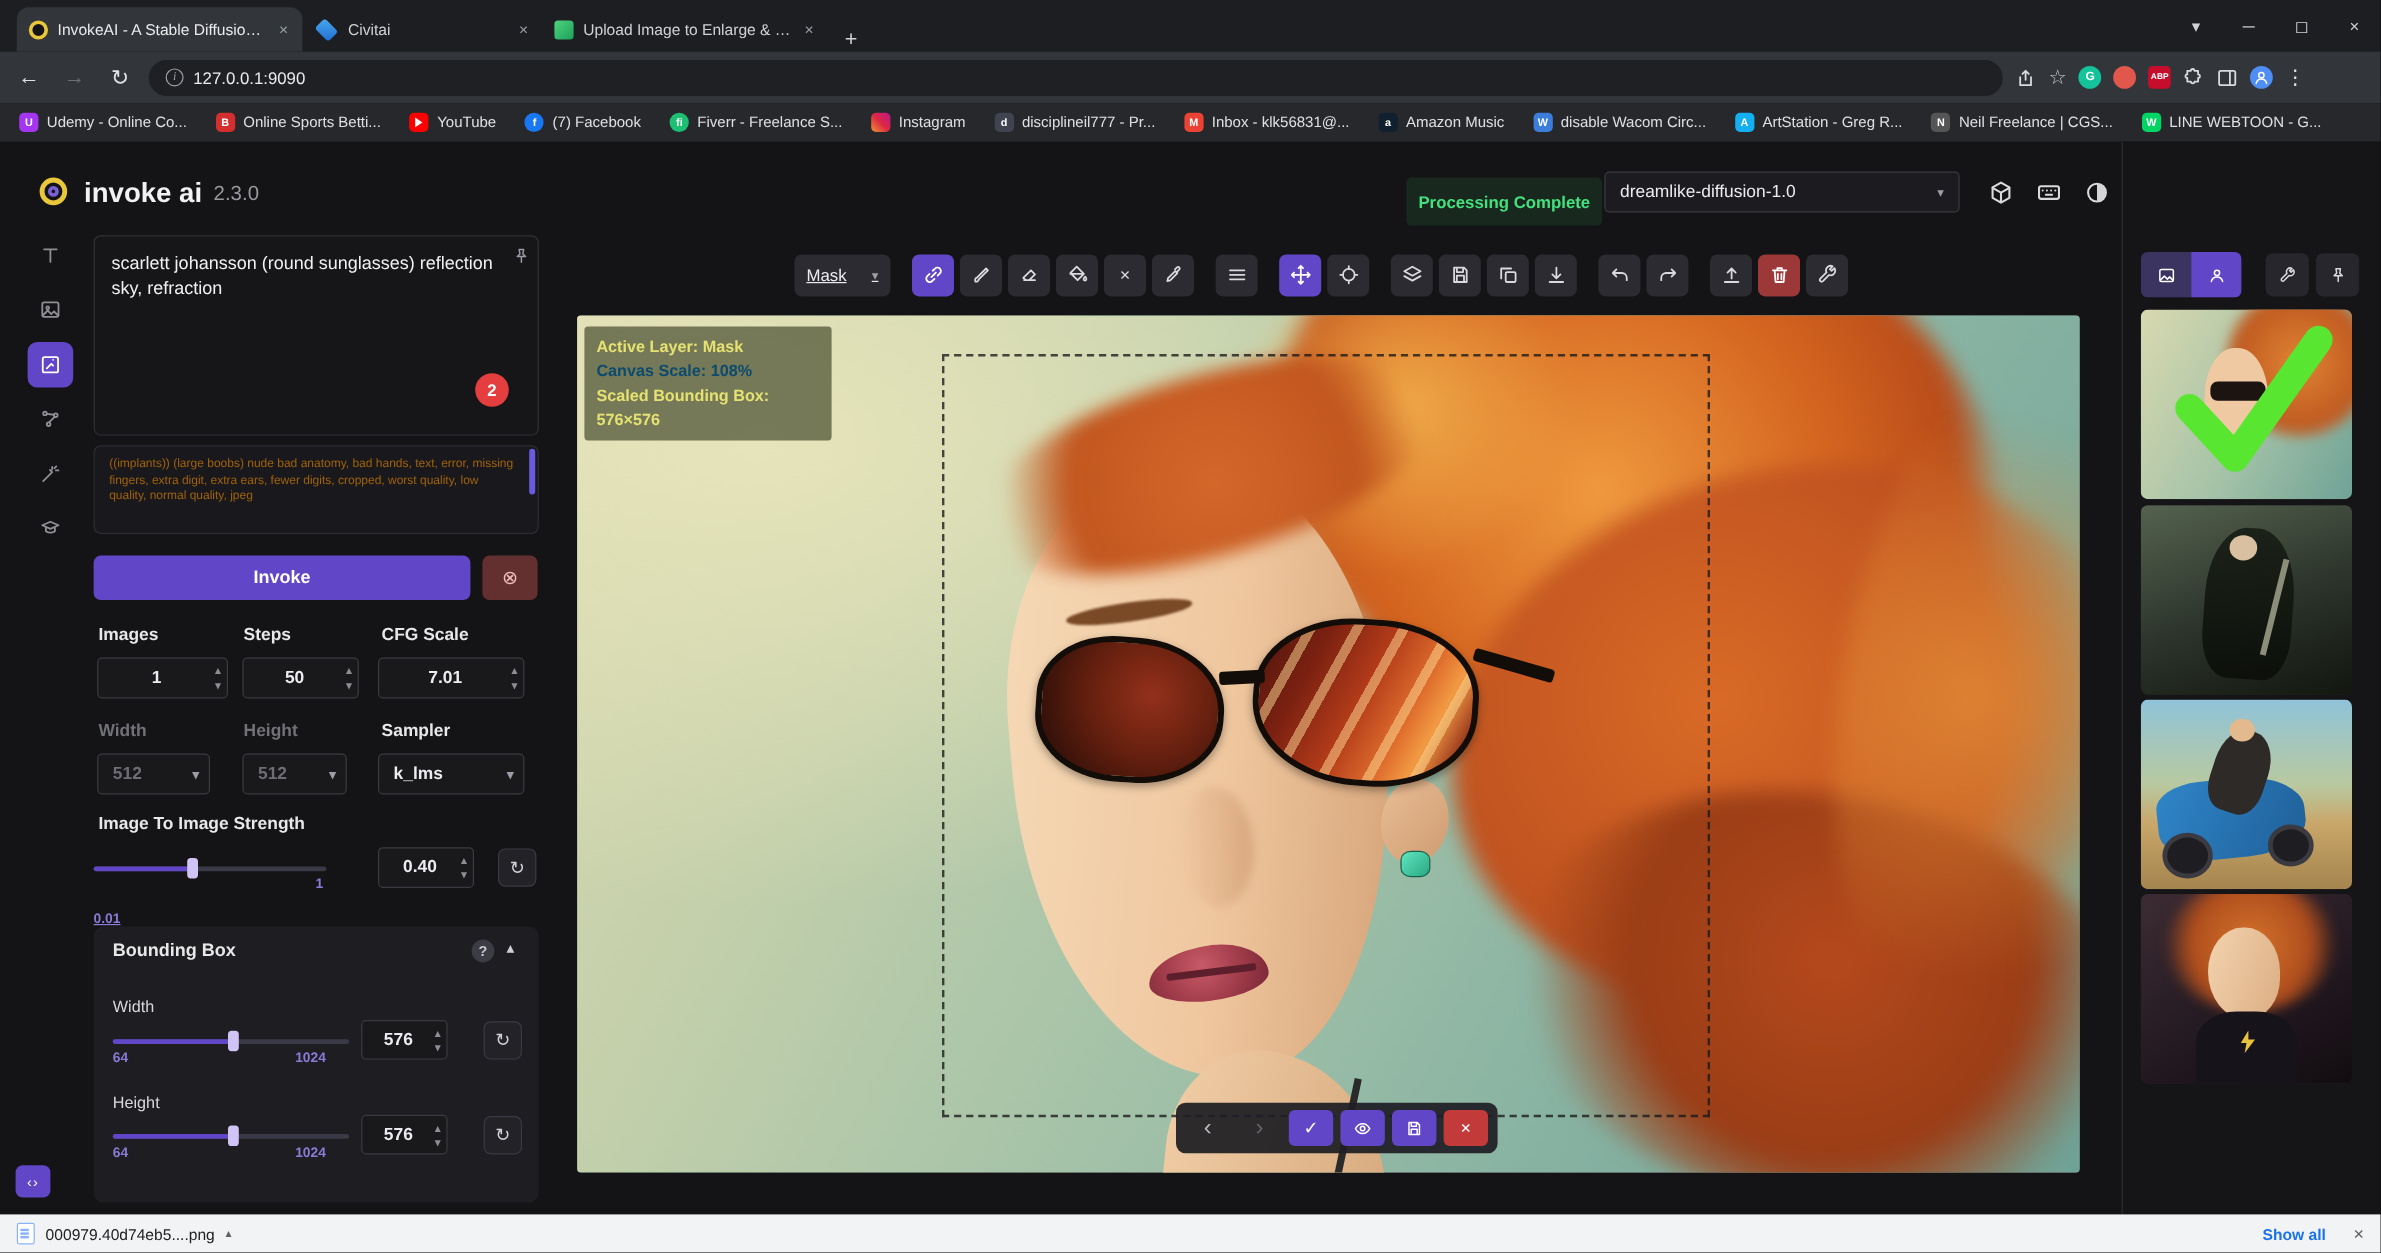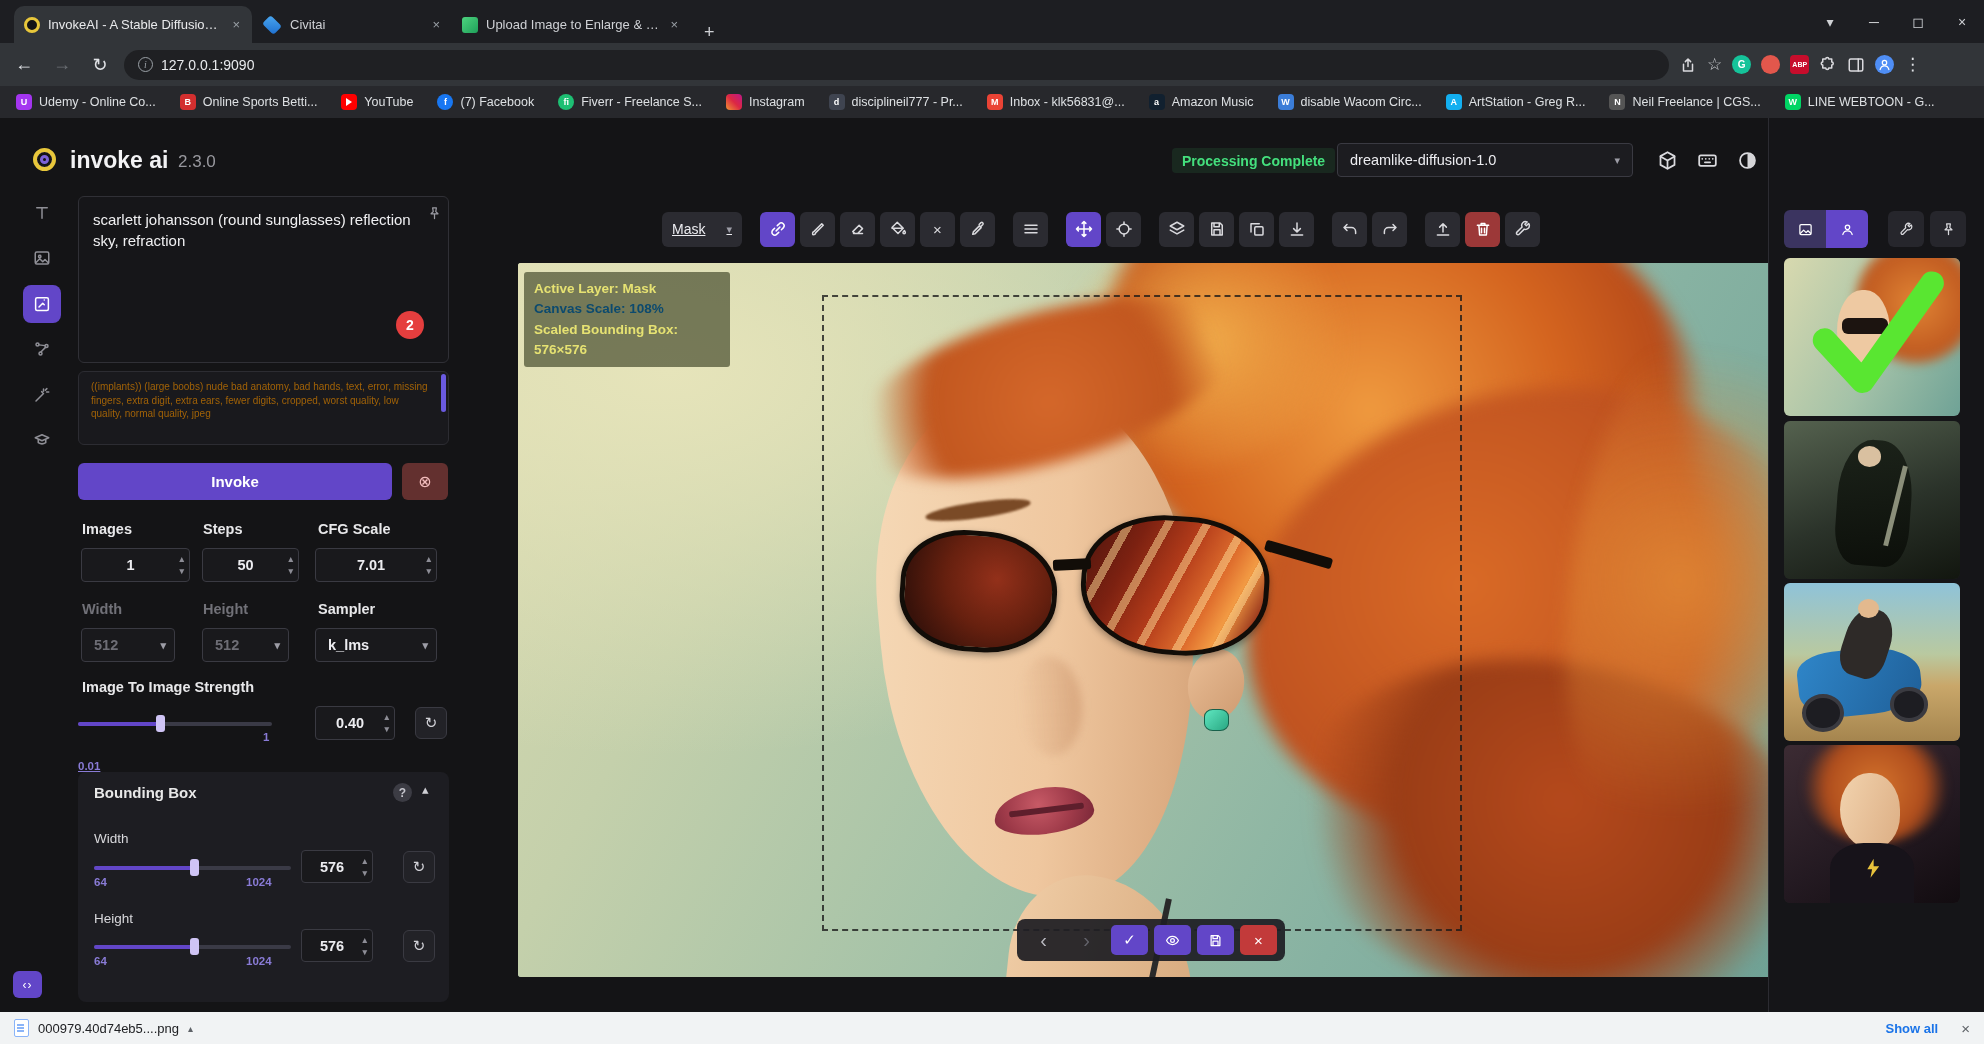--- a/index.html
+++ b/index.html
@@ -26,21 +26,21 @@
   .urlpill{height:30px;background:#1f2023;border-radius:15px;flex:1;max-width:1545px;display:flex;align-items:center;padding:0 14px;gap:8px;font-size:14px;color:#e8eaed;}
   .iinfo{width:15px;height:15px;border-radius:50%;border:1.5px solid #9aa0a6;color:#9aa0a6;font-size:10px;display:flex;align-items:center;justify-content:center;font-family:"Liberation Serif",serif;font-style:italic;}
   .extdot{width:19px;height:19px;border-radius:50%;display:flex;align-items:center;justify-content:center;font-size:10px;font-weight:bold;color:#fff;}
   .bookmarks{position:absolute;top:86px;left:0;right:0;height:32px;background:#27282c;display:flex;align-items:center;gap:24px;padding:0 16px;overflow:hidden;}
   .bm{display:flex;align-items:center;gap:7px;font-size:12.5px;color:#dde0e3;white-space:nowrap;}
   .fav{width:16px;height:16px;border-radius:4px;display:flex;align-items:center;justify-content:center;font-size:9px;font-weight:bold;color:#fff;flex:0 0 16px;}
   .wctl{font-size:14px;color:#cfd1d5;width:44px;height:36px;display:flex;align-items:center;justify-content:center;}
 
   
   .logo{position:absolute;left:33px;top:148px;width:23px;height:23px;border-radius:50%;border:4px solid #e8c73b;background:#141416;box-shadow:inset 0 0 0 3px #141416, inset 0 0 0 6px #7b61d6;}
-  .status-pill{position:absolute;left:1172px;top:148px;height:25px;padding:0 10px;border-radius:4px;background:rgba(38,94,56,.28);color:#44e07d;font-size:14px;font-weight:bold;display:flex;align-items:center;}
+  .status-pill{position:absolute;left:1172px;top:148px;height:40px;padding:0 10px;border-radius:4px;background:rgba(38,94,56,.28);color:#44e07d;font-size:14px;font-weight:bold;display:flex;align-items:center;}
   .modelsel{position:absolute;left:1337px;top:143px;width:296px;height:34px;background:#1c1c20;border:1px solid #3a3a42;border-radius:4px;display:flex;align-items:center;padding:0 12px;font-size:14.5px;color:#ececf0;}
   .hicon{width:34px;height:34px;display:flex;align-items:center;justify-content:center;color:#d5d5d8;}
 
   
   .rbtn{position:absolute;left:23px;width:38px;height:38px;border-radius:8px;display:flex;align-items:center;justify-content:center;color:#8f8f96;}
   .rbtn svg.ic{stroke:#8f8f96;}
   .rbtn.active{background:#6246c8;}
   .rbtn.active svg.ic{stroke:#fff;}
 
   
@@ -64,21 +64,21 @@
   .help{position:absolute;width:19px;height:19px;border-radius:50%;background:#3c3c44;color:#c6c6cd;font-size:12px;font-weight:bold;display:flex;align-items:center;justify-content:center;}
   .paneltoggle{position:absolute;left:13px;top:971px;width:29px;height:27px;border-radius:6px;background:#6246c8;color:#fff;display:flex;align-items:center;justify-content:center;font-size:12px;letter-spacing:1px;}
 
   
   .ctoolbar{position:absolute;left:662px;top:211px;height:36px;display:flex;align-items:center;gap:5px;}
   .tbtn{width:35px;height:35px;border-radius:6px;background:#2b2b31;display:flex;align-items:center;justify-content:center;flex:0 0 auto;}
   .tbtn.active{background:#6246c8;}
   .tbtn.danger{background:#9c3838;}
   .tgap{width:8px;flex:0 0 8px;}
   .masksel{width:80px;height:35px;border-radius:6px;background:#2b2b31;display:flex;align-items:center;padding:0 10px;font-size:14px;color:#ececf0;flex:0 0 80px;text-decoration:underline;}
-  .cimg{position:absolute;left:481px;top:263px;width:1252px;height:714px;border-radius:3px;overflow:hidden;background:#9db8a5;margin-left:37px;}
+  .cimg{position:absolute;left:481px;top:263px;width:1252px;height:714px;border-radius:3px;overflow:hidden;background:#9db8a5;}
   .blob{position:absolute;border-radius:50%;filter:blur(9px);}
   .overlayinfo{position:absolute;left:6px;top:9px;width:206px;background:rgba(50,56,28,.62);border-radius:3px;padding:7px 10px;font-size:13.5px;font-weight:600;line-height:1.5;}
   .bboxsel{position:absolute;left:304px;top:32px;width:640px;height:636px;border:2px dashed rgba(25,25,25,.78);}
   .cbottom{position:absolute;left:499px;top:656px;height:42px;background:rgba(30,30,36,.93);border-radius:8px;display:flex;align-items:center;gap:6px;padding:0 8px;}
   .cbtn{width:37px;height:30px;border-radius:5px;display:flex;align-items:center;justify-content:center;font-size:15px;color:#fff;}
   .cbtn.plain{color:#b9b9c0;background:transparent;font-size:20px;}
   .cbtn.plain.dim{color:#63636b;}
   .cbtn.purple{background:#6246c8;}
   .cbtn.red{background:#c23a3a;}
 

